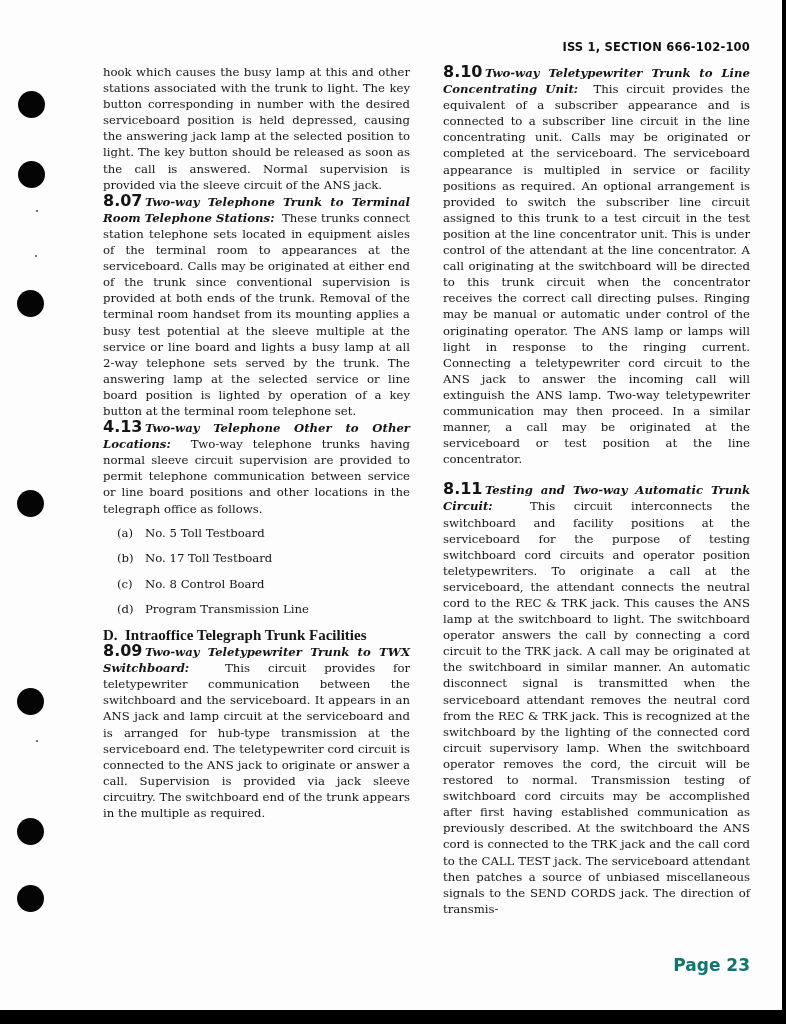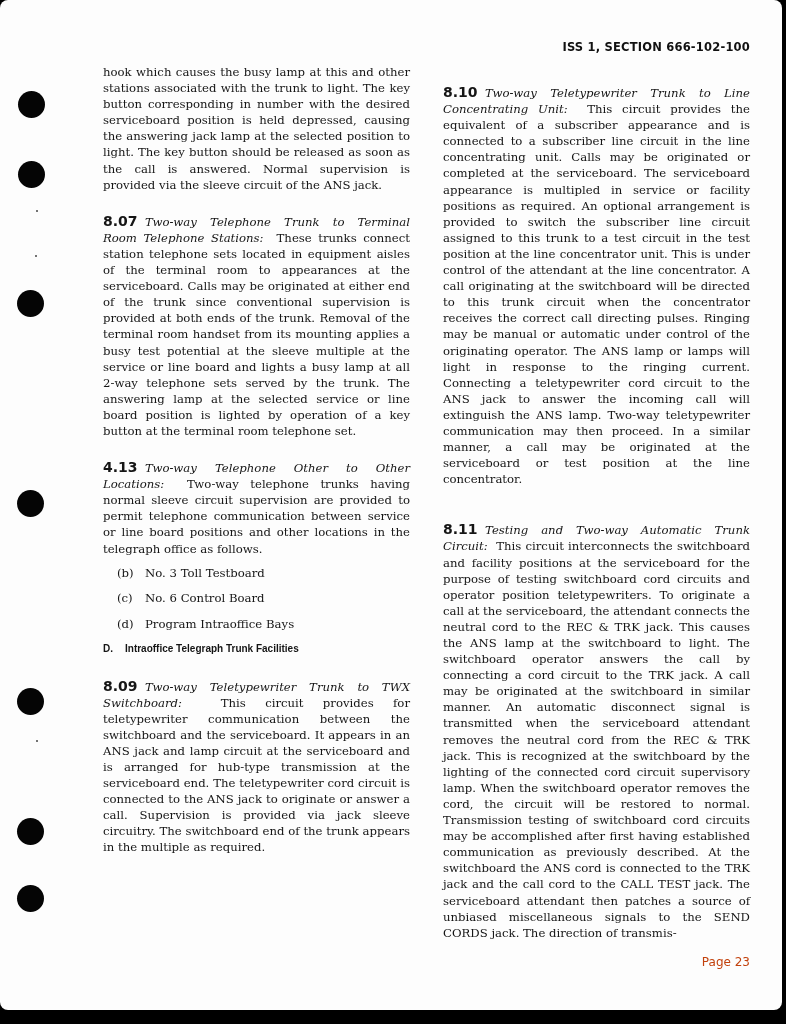--- a/index.html
+++ b/index.html
@@ -1,33 +1,33 @@
 <!DOCTYPE html>
 <html><head>
 <meta charset="utf-8">
 <style>
   html, body { margin:0; padding:0; }
   body { width:786px; height:1024px; background:#000; position:relative; overflow:hidden; }
-  .page { position:absolute; left:0; top:0; width:782px; height:1010px; background:#fdfdfd; overflow:hidden;border-radius:8px; }
+  .page { position:absolute; left:0; top:0; width:782px; height:1010px; background:#fdfdfd; overflow:hidden; }
   .header { position:absolute; top:40px; right:32px; font-family:"DejaVu Sans", sans-serif; font-weight:bold; font-size:11.5px; color:#111; letter-spacing:0.2px; }
-  .footer { position:absolute; top:955px; right:32px; font-family:"DejaVu Sans", sans-serif; font-weight:normal; font-size:12px; color:#c2410c; }
+  .footer { position:absolute; top:955px; right:32px; font-family:"DejaVu Sans", sans-serif; font-weight:bold; font-size:17px; color:#0f766e; }
   .punch { position:absolute; width:27px; height:27px; border-radius:50%; background:#050505; }
   .speck { position:absolute; width:2px; height:2px; background:#444; border-radius:50%; }
   .col { position:absolute; top:64px; width:307px; font-family:"DejaVu Serif", serif; font-size:11.7px; line-height:16.1px; color:#151515; text-align:justify; }
   .col-left { left:103px; }
   .col-right { left:443px; }
   .col p { margin:0; }
   .para { margin-top:12px; }
   .para:first-child { margin-top:0; }
-  .num { font-family:"DejaVu Sans", sans-serif; font-weight:bold; font-size:14px; display:inline-block; width:42px;margin-top:20px; }
-  .ttl { font-style:italic; font-weight:normal; }
+  .num { font-family:"DejaVu Sans", sans-serif; font-weight:bold; font-size:16px; display:inline-block; width:42px; }
+  .ttl { font-style:italic; font-weight:bold; }
   .list { margin:8px 0 0 14px; padding:0; list-style:none; }
   .list li { margin:0 0 9.5px 0; text-align:left; }
   .list .lbl { display:inline-block; width:28px; }
-  .sec-head { margin-top:13px; font-family:Liberation Sans, sans-serif; font-weight:bold; font-size:10px; }
+  .sec-head { margin-top:13px; font-family:Liberation Serif, serif; font-weight:bold; font-size:15px; }
   .sec-head .sec-letter { display:inline-block; width:22px; }
 </style>
 </head>
 <body>
 
 <div class="page">
 
   <div class="punch" style="left:18px;top:91px;"></div>
   <div class="punch" style="left:18px;top:161px;"></div>
   <div class="speck" style="left:36px;top:210px;"></div>
@@ -45,23 +45,24 @@
     <p class="para">hook which causes the busy lamp at this and other stations associated with the trunk to light. The key button corresponding in number with the desired serviceboard position is held depressed, causing the answering jack lamp at the selected position to light. The key button should be released as soon as the call is answered. Normal supervision is provided via the sleeve circuit of the ANS jack.</p>
 
     <p class="para">
       <span class="num">8.07</span><span class="ttl">Two-way Telephone Trunk to Terminal Room Telephone Stations:</span>&nbsp; <span>These trunks connect station telephone sets located in equipment aisles of the terminal room to appearances at the serviceboard. Calls may be originated at either end of the trunk since conventional supervision is provided at both ends of the trunk. Removal of the terminal room handset from its mounting applies a busy test potential at the sleeve multiple at the service or line board and lights a busy lamp at all 2-way telephone sets served by the trunk. The answering lamp at the selected service or line board position is lighted by operation of a key button at the terminal room telephone set.</span>
     </p>
 
     <p class="para">
       <span class="num">4.13</span><span class="ttl">Two-way Telephone Other to Other Locations:</span>&nbsp; <span>Two-way telephone trunks having normal sleeve circuit supervision are provided to permit telephone communication between service or line board positions and other locations in the telegraph office as follows.</span>
     </p>
     <ul class="list">
-      <li><span class="lbl">(b)</span><span>No. 3 Toll Testboard</span></li>
-      <li><span class="lbl">(c)</span><span>No. 6 Control Board</span></li>
-      <li><span class="lbl">(d)</span><span>Program Intraoffice Bays</span></li>
+      <li><span class="lbl">(a)</span><span>No. 5 Toll Testboard</span></li>
+      <li><span class="lbl">(b)</span><span>No. 17 Toll Testboard</span></li>
+      <li><span class="lbl">(c)</span><span>No. 8 Control Board</span></li>
+      <li><span class="lbl">(d)</span><span>Program Transmission Line</span></li>
     </ul>
 
     <p class="sec-head">
       <span class="sec-letter">D.</span><span>Intraoffice Telegraph Trunk Facilities</span>
     </p>
 
     <p class="para">
       <span class="num">8.09</span><span class="ttl">Two-way Teletypewriter Trunk to TWX Switchboard:</span>&nbsp; <span>This circuit provides for teletypewriter communication between the switchboard and the serviceboard. It appears in an ANS jack and lamp circuit at the serviceboard and is arranged for hub-type transmission at the serviceboard end. The teletypewriter cord circuit is connected to the ANS jack to originate or answer a call. Supervision is provided via jack sleeve circuitry. The switchboard end of the trunk appears in the multiple as required.</span>
     </p>
   </div>

